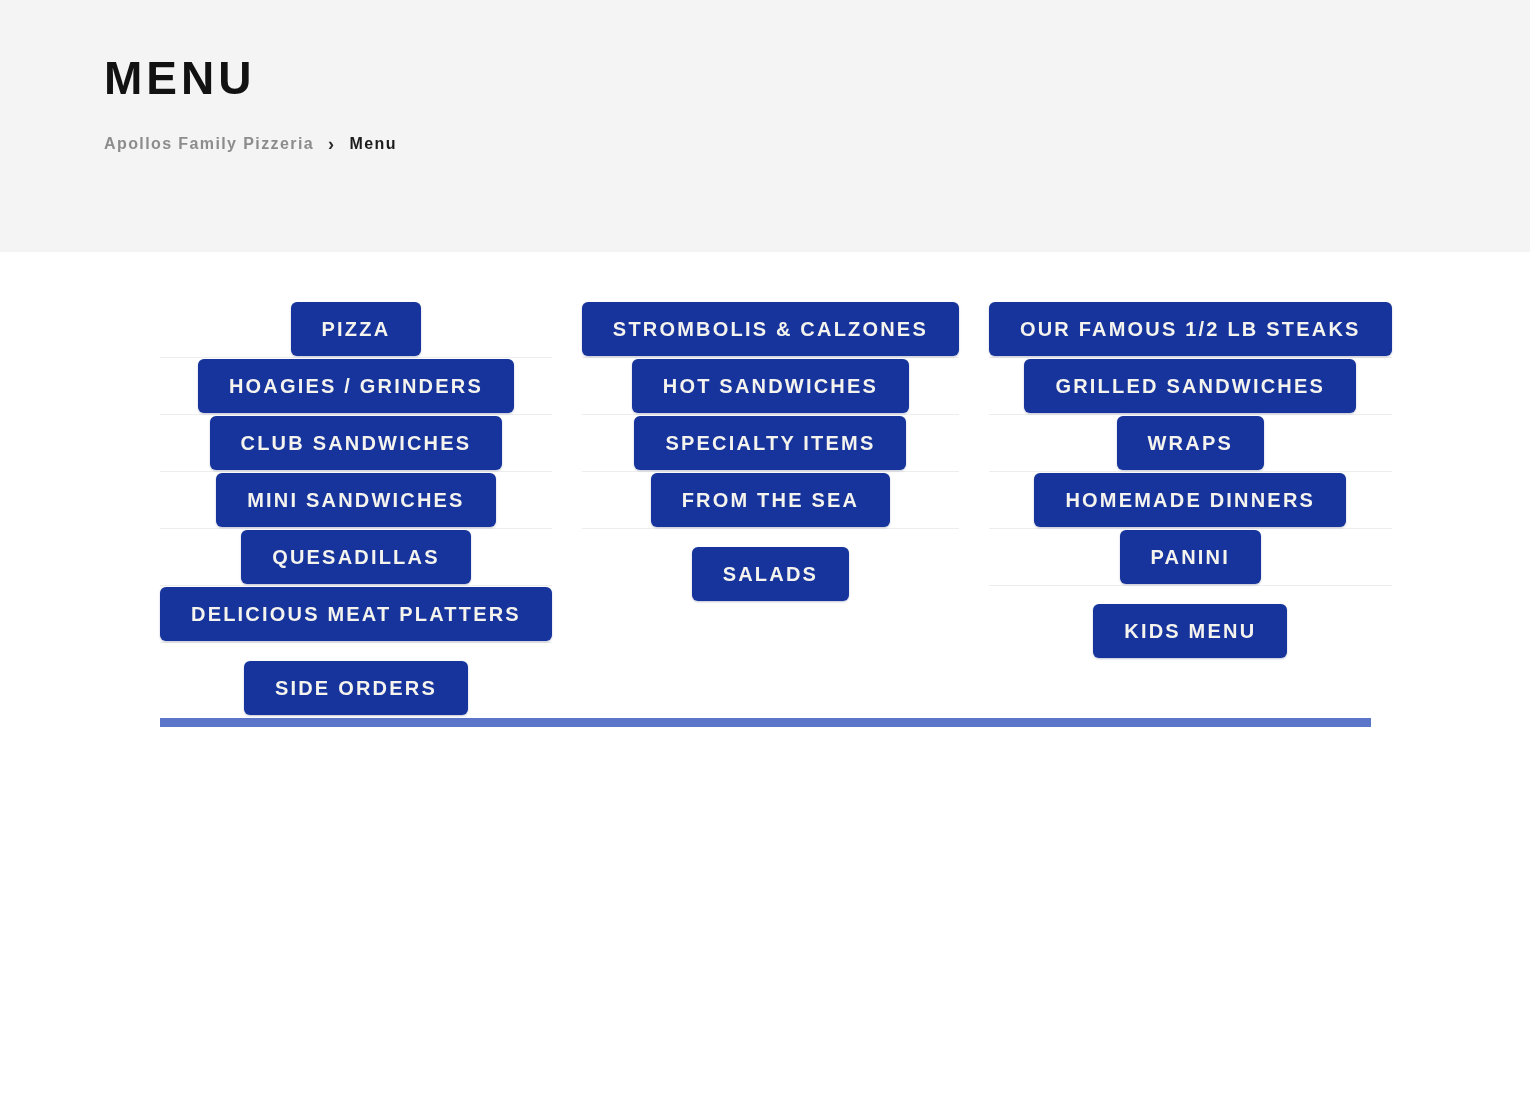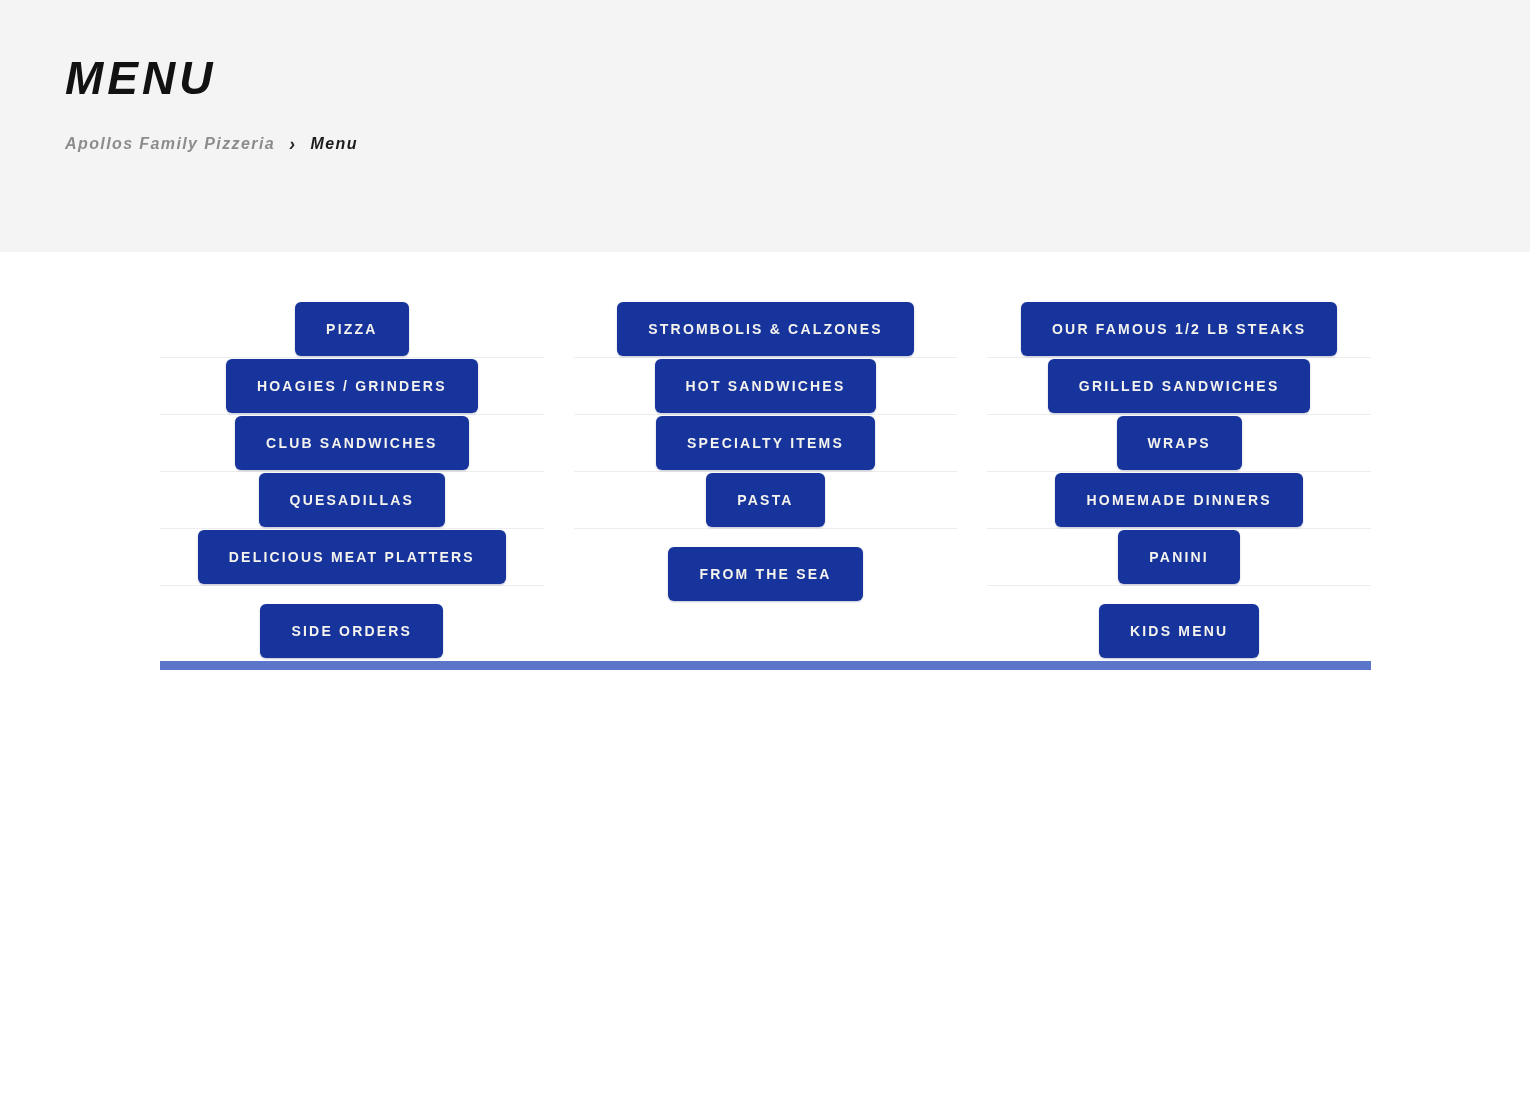--- a/index.html
+++ b/index.html
@@ -10,22 +10,21 @@
     font-family: "Liberation Sans", sans-serif;
     overflow: hidden;
     position: relative;
   }
 
   
   .page-header {
     width: 100%;
     height: 252px;
     background: #f4f4f4;
-    padding: 55px 160px 0 65px;
-    font-style: italic;
+    padding: 55px 160px 0 104px;
   }
   .page-title {
     font-size: 46px;
     font-weight: 800;
     letter-spacing: 4px;
     color: #121212;
     line-height: 1.0;
   }
   .breadcrumb {
     margin-top: 34px;
@@ -72,21 +71,21 @@
   }
   .menu-row:last-child { border-bottom: none; margin-top: 16px; }
   .cat-btn {
     display: inline-block;
     height: 54px;
     line-height: 54px;
     padding: 0 31px;
     background: #16349b;
     color: #f5f3ee;
     font-family: "Liberation Sans", sans-serif;
-    font-size: 14px;
+    font-size: 20px;
     font-weight: 700;
     letter-spacing: 2.2px;
     text-transform: uppercase;
     border: none;
     border-radius: 6px;
     cursor: pointer;
     white-space: nowrap;
     box-shadow: 0 1px 2px rgba(10, 25, 90, 0.25);
   }
   .accent-bar {
@@ -115,20 +114,23 @@
       <div class="menu-row">
         <button class="cat-btn">PIZZA</button>
       </div>
       <div class="menu-row">
         <button class="cat-btn">HOAGIES / GRINDERS</button>
       </div>
       <div class="menu-row">
         <button class="cat-btn">CLUB SANDWICHES</button>
       </div>
       <div class="menu-row">
+        <button class="cat-btn">MINI SANDWICHES</button>
+      </div>
+      <div class="menu-row">
         <button class="cat-btn">QUESADILLAS</button>
       </div>
       <div class="menu-row">
         <button class="cat-btn">DELICIOUS MEAT PLATTERS</button>
       </div>
       <div class="menu-row">
         <button class="cat-btn">SIDE ORDERS</button>
       </div>
     </div>
 
@@ -136,24 +138,24 @@
       <div class="menu-row">
         <button class="cat-btn">STROMBOLIS &amp; CALZONES</button>
       </div>
       <div class="menu-row">
         <button class="cat-btn">HOT SANDWICHES</button>
       </div>
       <div class="menu-row">
         <button class="cat-btn">SPECIALTY ITEMS</button>
       </div>
       <div class="menu-row">
-        <button class="cat-btn">PASTA</button>
+        <button class="cat-btn">FROM THE SEA</button>
       </div>
       <div class="menu-row">
-        <button class="cat-btn">FROM THE SEA</button>
+        <button class="cat-btn">SALADS</button>
       </div>
     </div>
 
     <div class="menu-col">
       <div class="menu-row">
         <button class="cat-btn">OUR FAMOUS 1/2 LB STEAKS</button>
       </div>
       <div class="menu-row">
         <button class="cat-btn">GRILLED SANDWICHES</button>
       </div>

